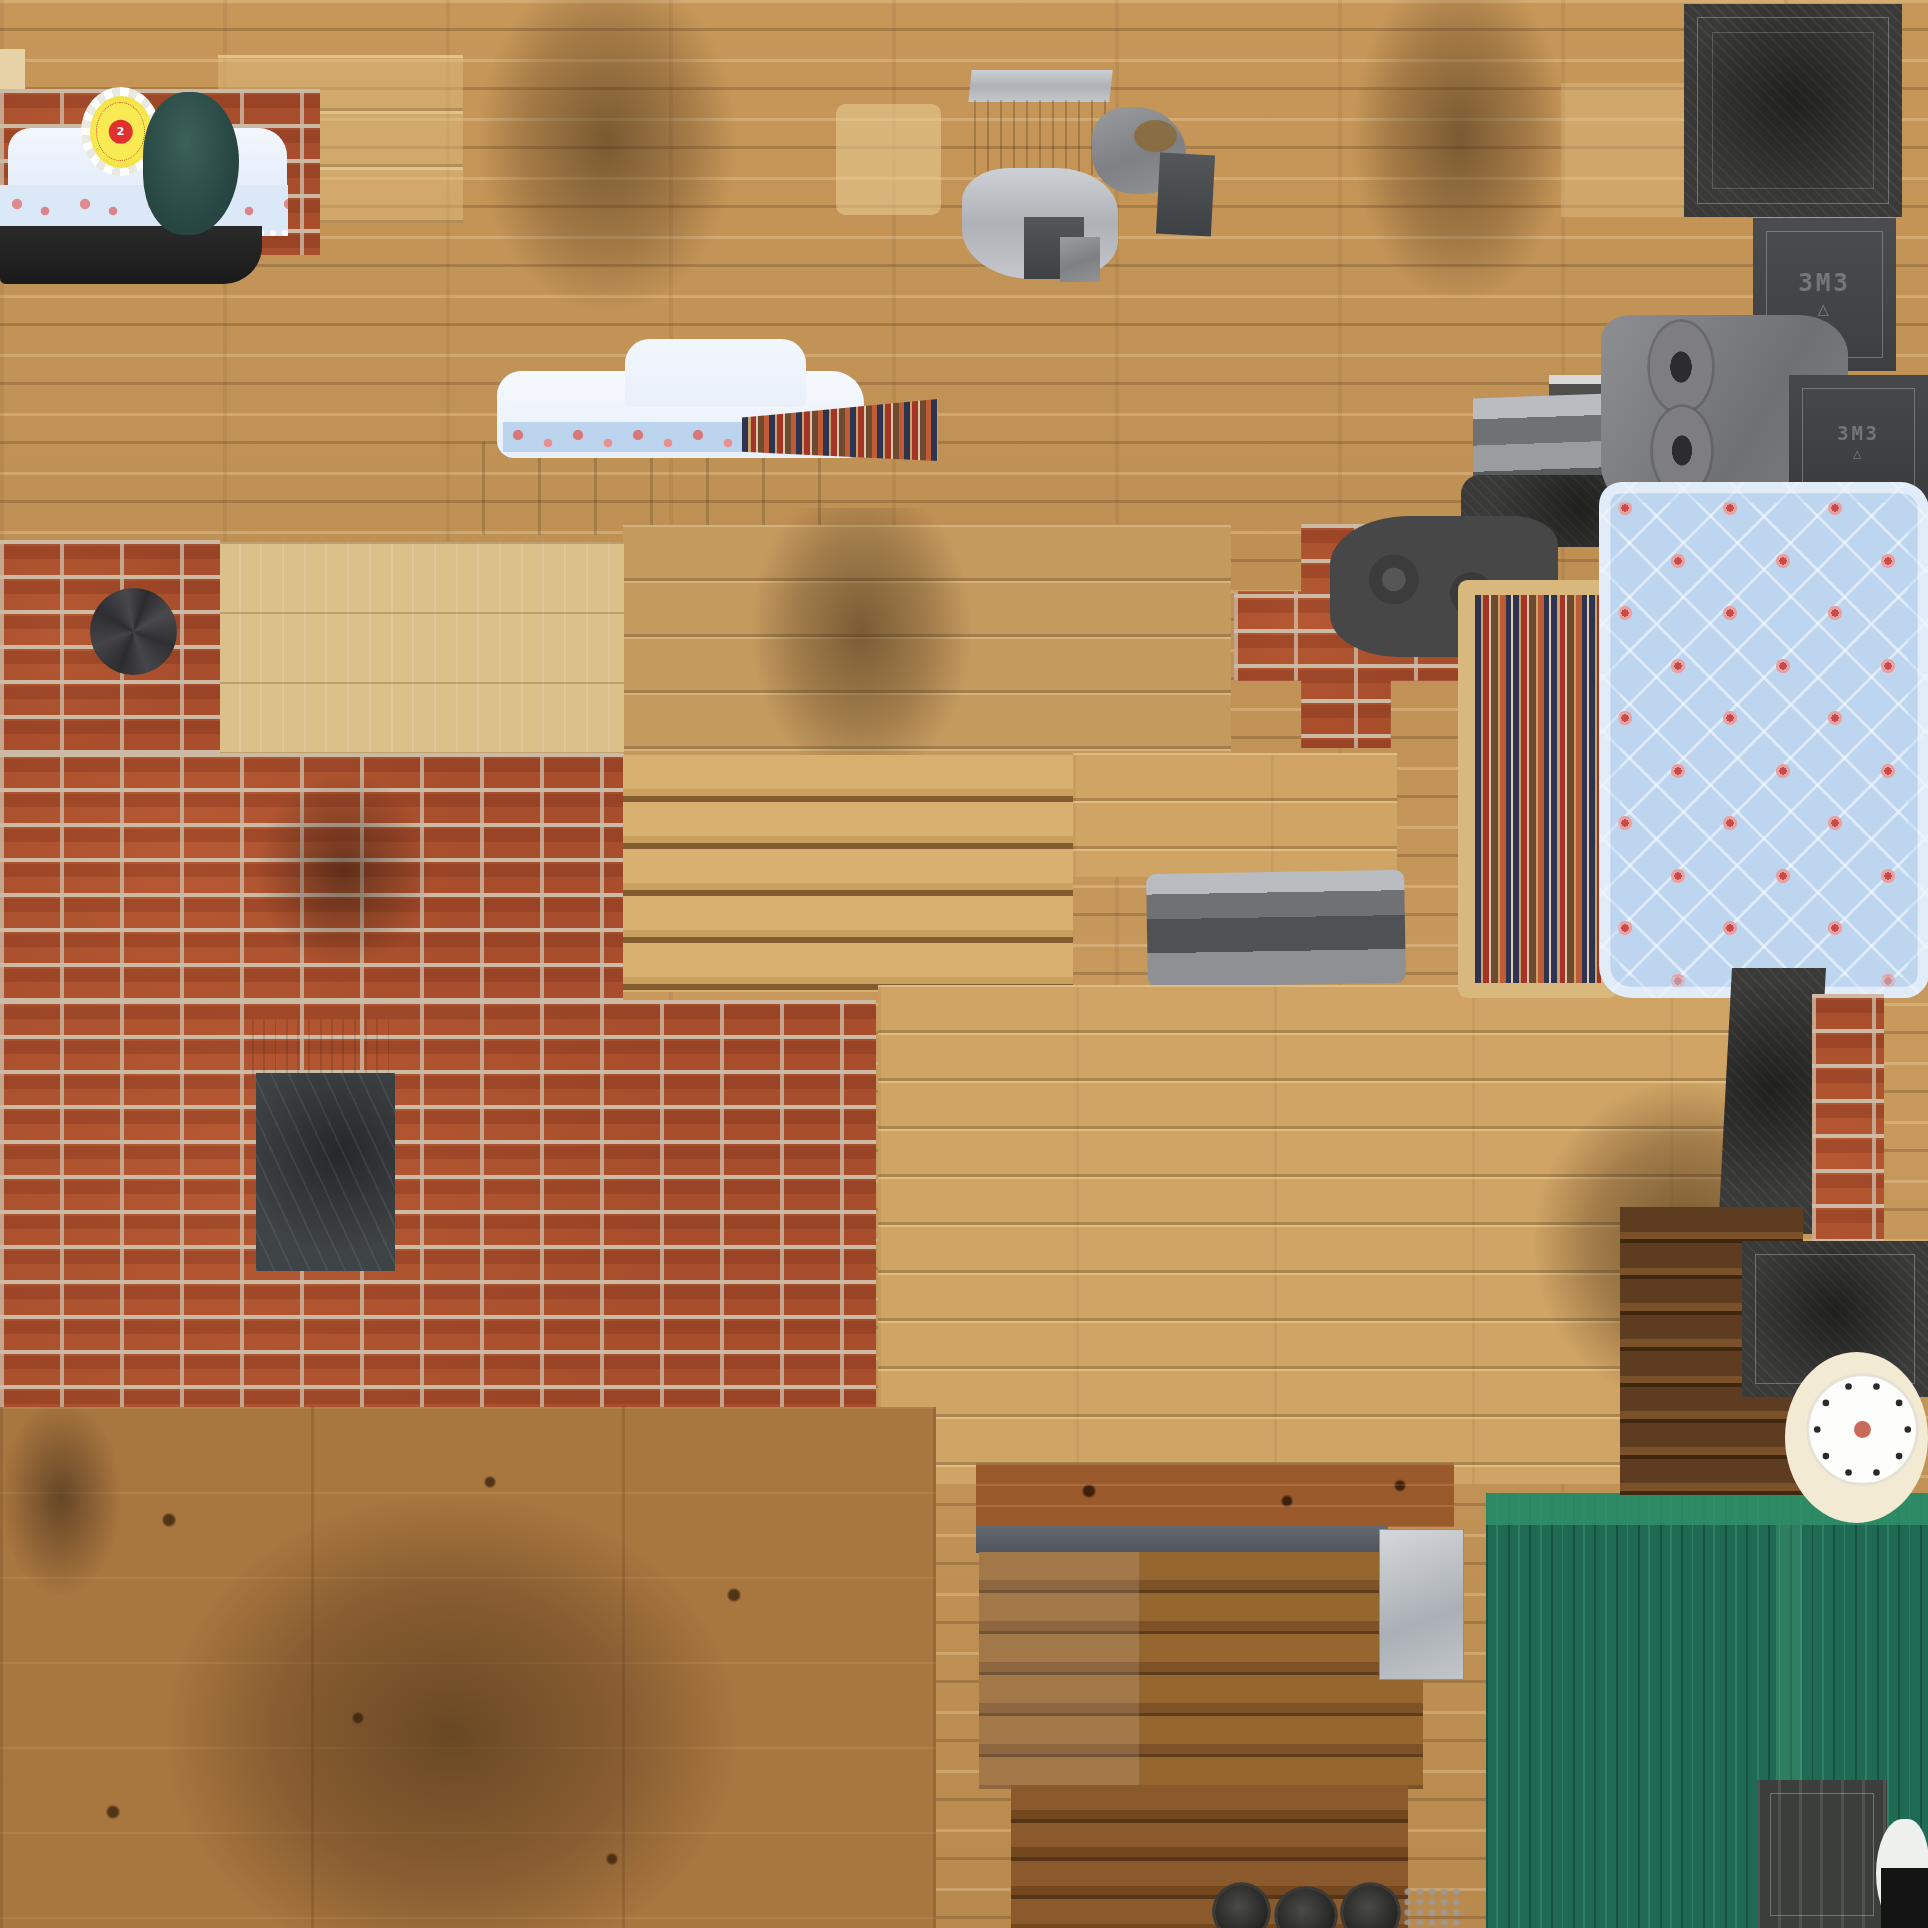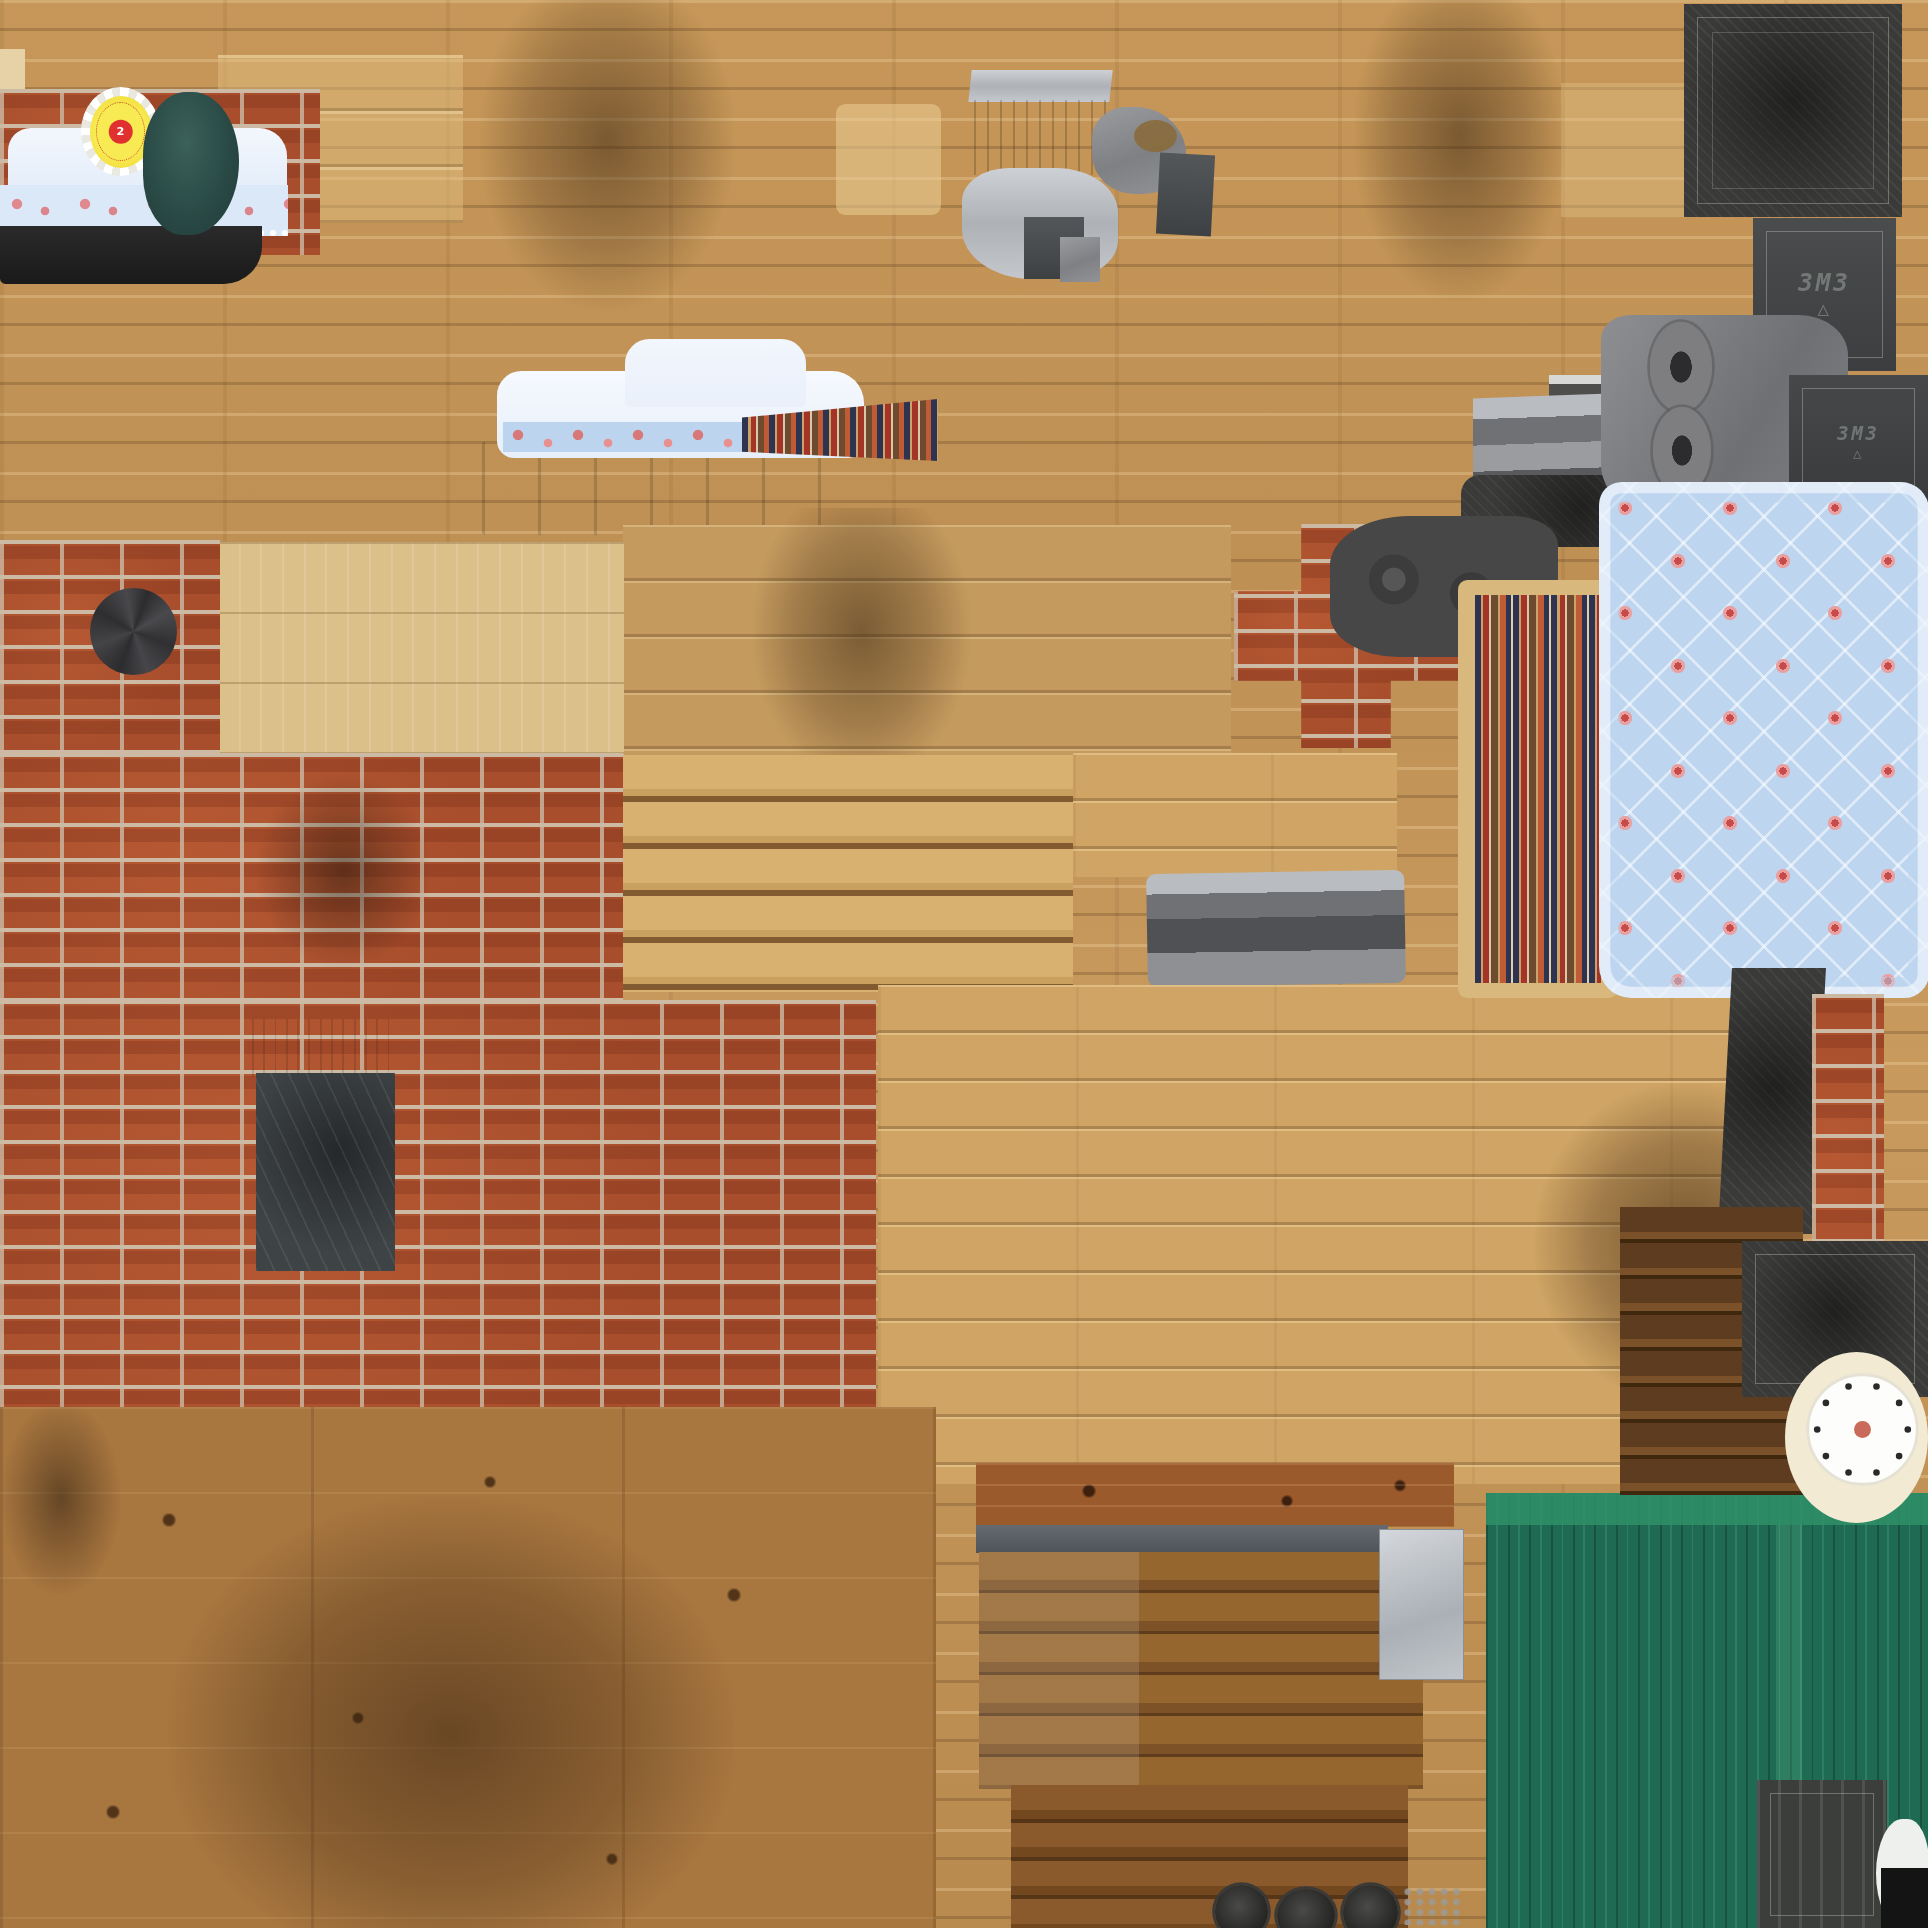--- a/index.html
+++ b/index.html
@@ -43,21 +43,21 @@
   }
   .metal-light{background:linear-gradient(180deg,#cdd0d4,#aeb1b5 50%,#c4c7cb);}
   .metal-mid{background:linear-gradient(160deg,#9a9c9f,#7e8083 55%,#919396);}
   .metal-dark{background:linear-gradient(180deg,#54575a,#3e4144);}
   .smudge{background:radial-gradient(ellipse at 50% 45%, rgba(62,40,18,.55), rgba(62,40,18,.25) 45%, rgba(0,0,0,0) 72%);pointer-events:none;}
   .soot{background:radial-gradient(ellipse at 50% 50%, rgba(35,22,12,.5), rgba(0,0,0,0) 70%);}
   .frame{position:absolute;inset:13px;border:1.9px solid rgba(196,196,188,.40);}
   .frame2{position:absolute;inset:28px;border:0.9px solid rgba(196,196,188,.25);}
   .stencil{position:absolute;inset:0;display:flex;flex-direction:column;align-items:center;justify-content:center;
     font-family:"DejaVu Sans Mono",monospace;font-weight:700;color:var(--stencil,#9aa09a);opacity:.55;letter-spacing:2.8px;}
-  .stencil .txt{font-size:24.5px;line-height:1;font-style:italic;}
+  .stencil .txt{font-size:24.5px;line-height:1;}
   .stencil .tri{font-size:19px;line-height:1;margin-top:3.8px;}
   .small .txt{font-size:19px;} .small .tri{font-size:14px;}
 
   
   #edge-board{left:0;top:49px;width:24.5px;height:98px;background:#e6d2a6;}
   #patch1{left:218px;top:55px;width:245px;height:168px;
     background-image:repeating-linear-gradient(180deg, rgba(255,240,200,.35) 0 2.8px, rgba(0,0,0,0) 2.8px 53px, rgba(90,60,30,.25) 53px 56px);
     background-color:rgba(226,192,130,.45);}
   #patch2{left:836px;top:104px;width:105px;height:111px;background:rgba(235,206,150,.55);border-radius:9.4px;}
   #patch3{left:1561px;top:83px;width:126px;height:134px;background:rgba(228,196,138,.40);}

